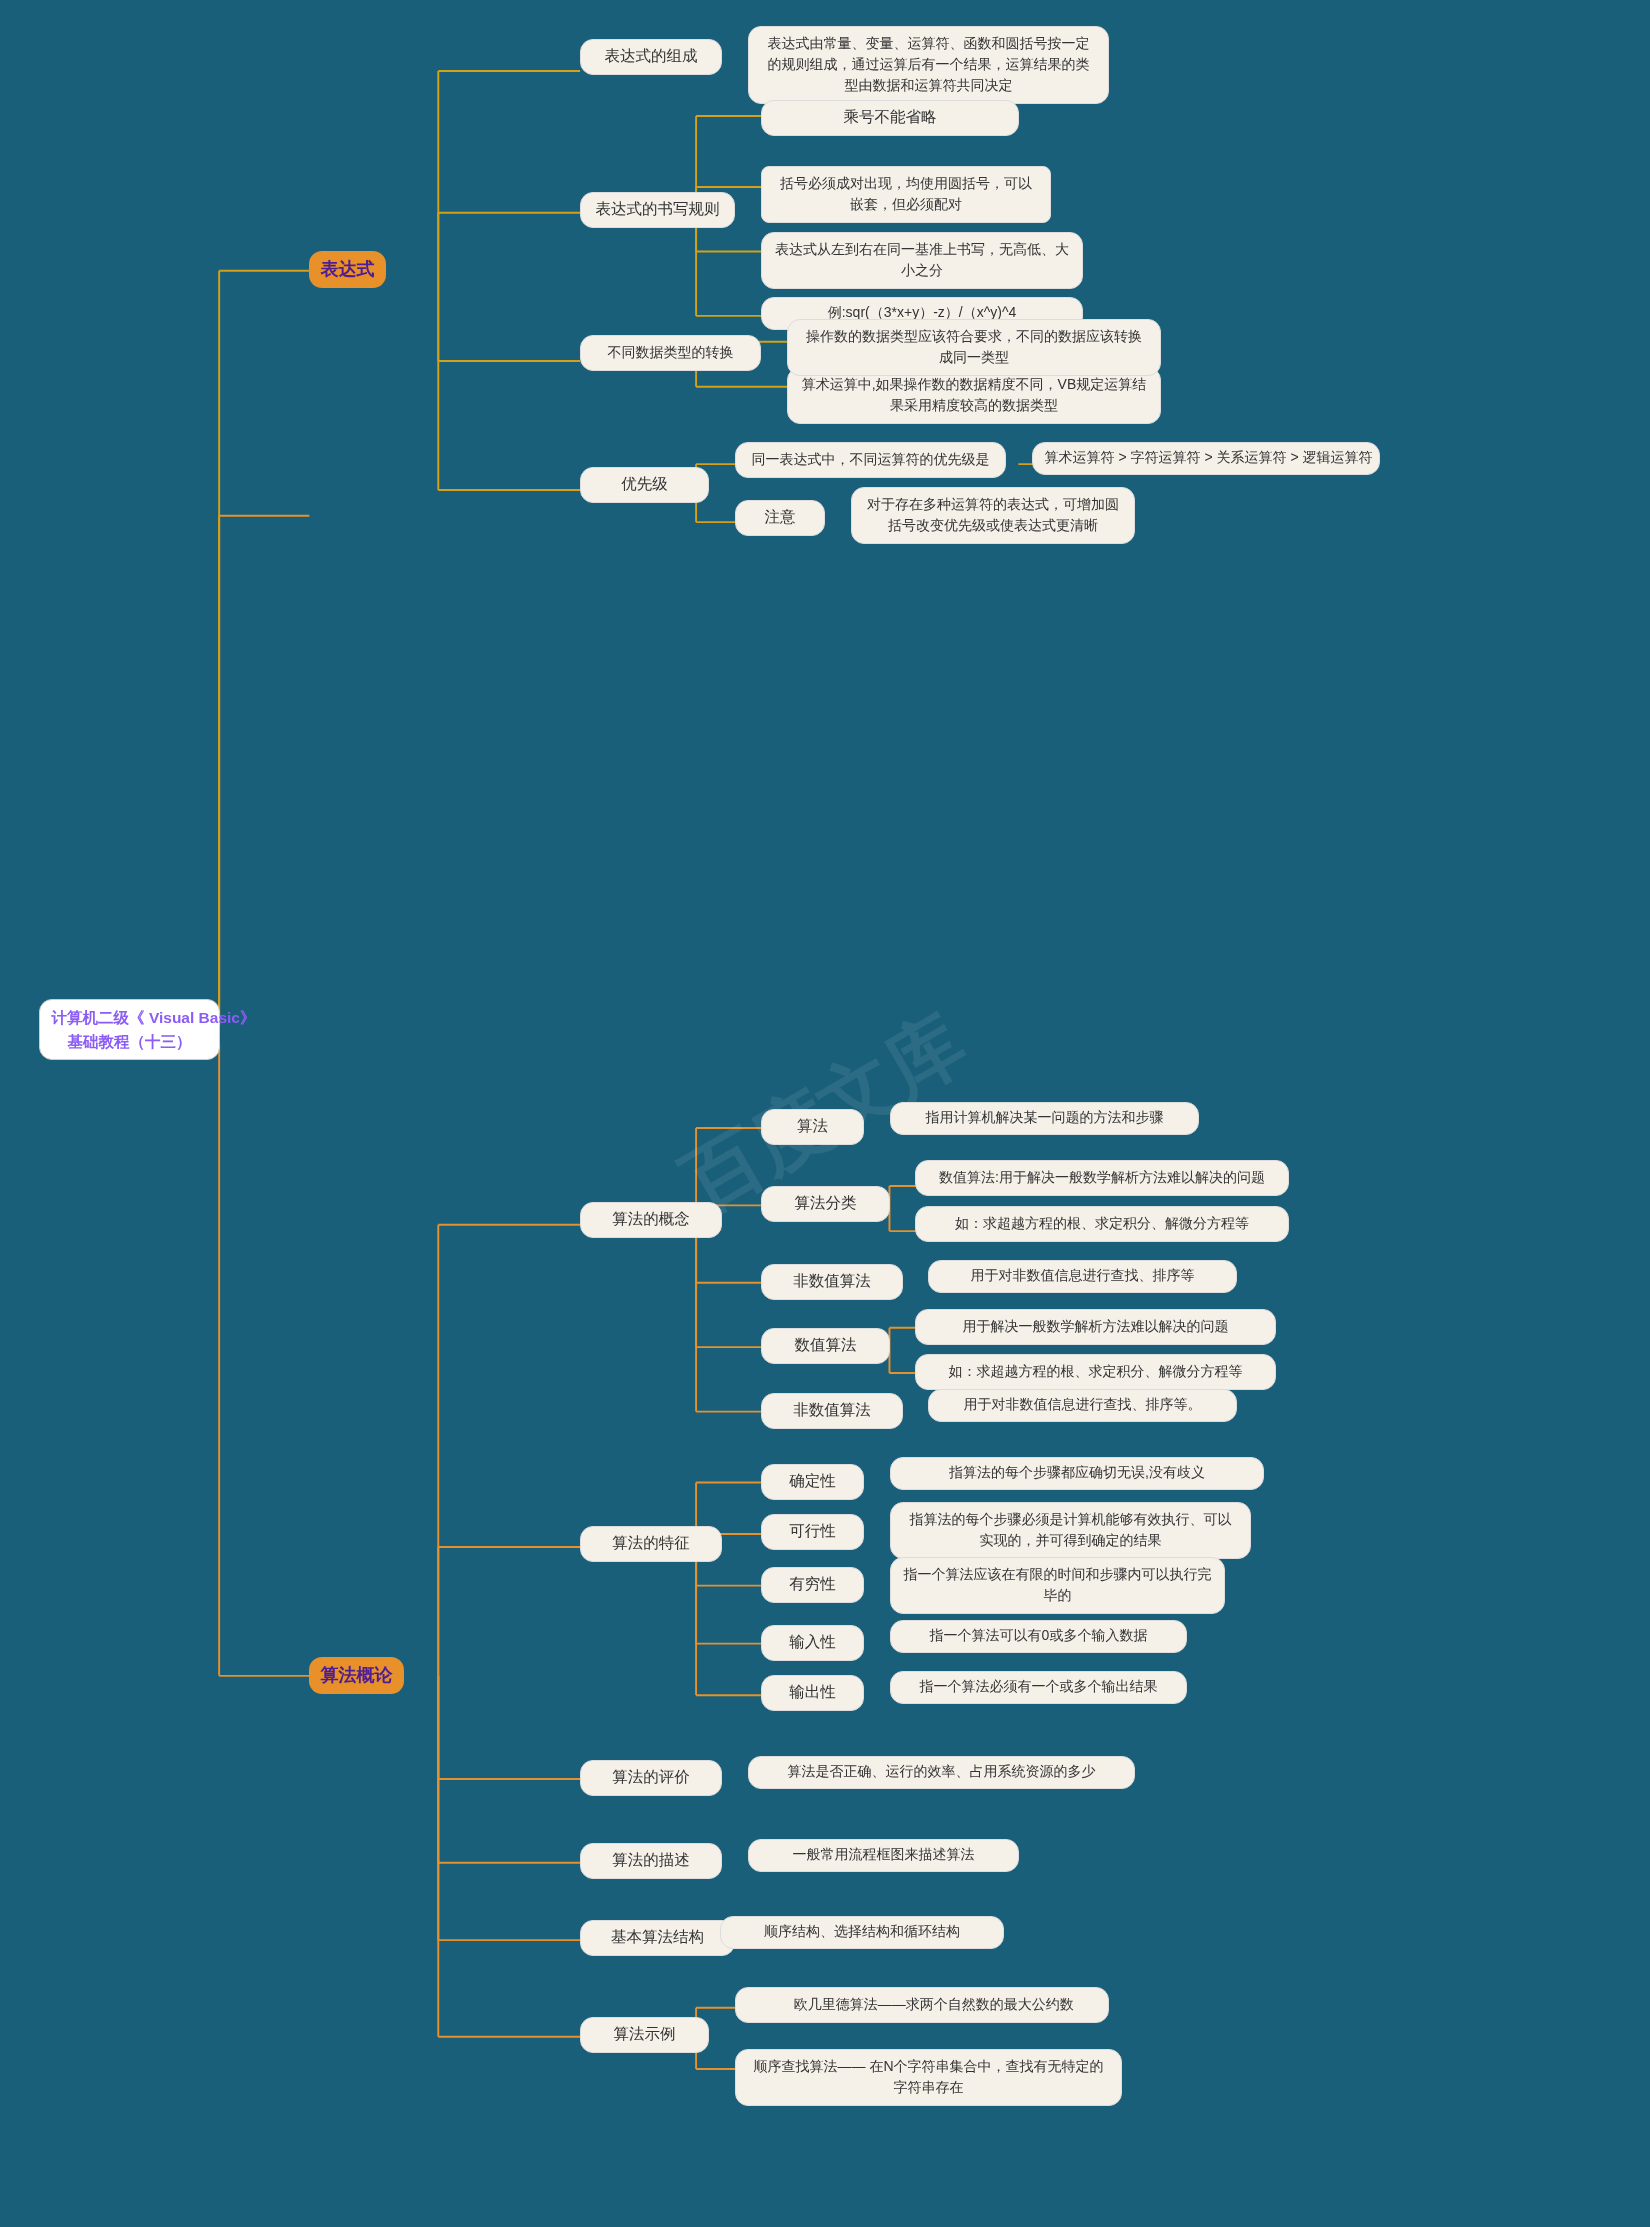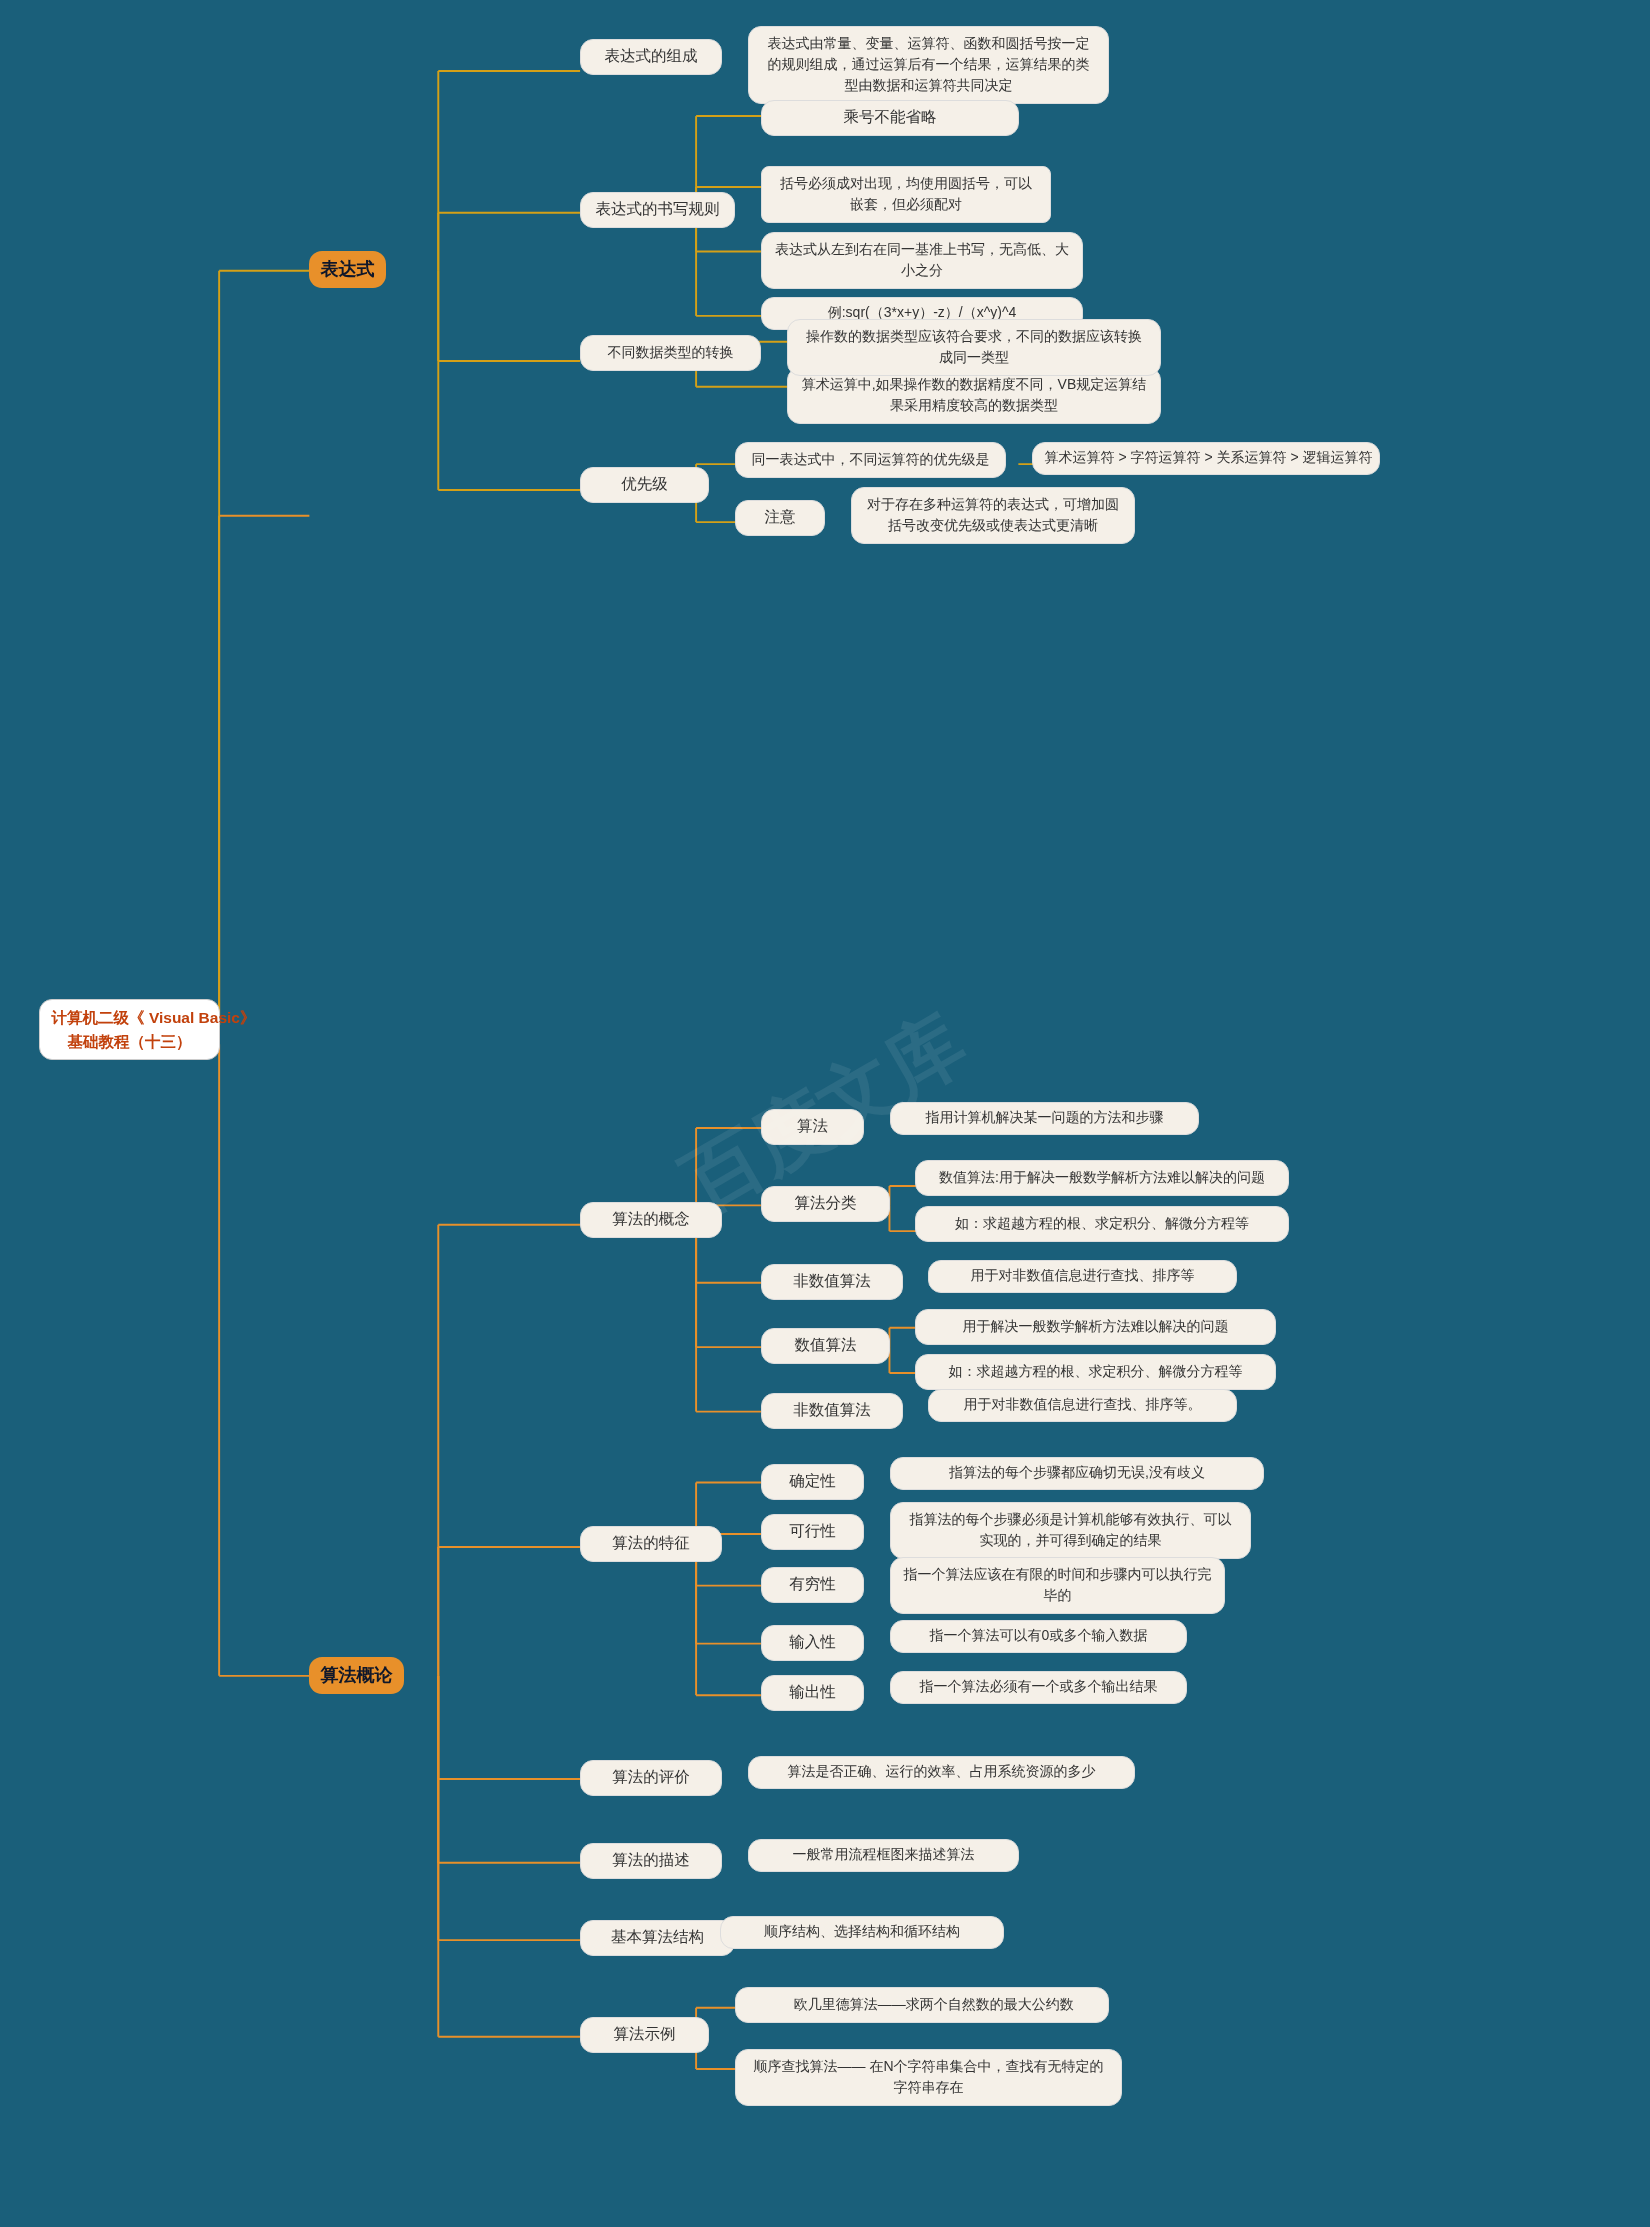--- a/index.html
+++ b/index.html
@@ -42,37 +42,37 @@
       left: 39px;
       top: 999px;
       width: 181px;
       background: white;
       border: 1.3px solid #ccc;
       border-radius: 5.2px;
       padding: 13px 10.3px;
       text-align: center;
       font-size: 20.6px;
       font-weight: bold;
-      color: #c2410c;
+      color: #8b5cf6;
       line-height: 1.5;
     }
 
     
     .node-box {
       position: absolute;
       border-radius: 13px;
       padding: 6.4px 11.6px;
       font-size: 15.5px;
       text-align: center;
       white-space: nowrap;
     }
 
     .node-orange {
       background: #e8902a;
-      color: #0f172a;
+      color: #4c1d95;
       font-weight: bold;
     }
 
     .node-light {
       background: #f5f0e8;
       color: #333;
       border: 0.6px solid #ddd;
     }
 
     .node-wrap {

